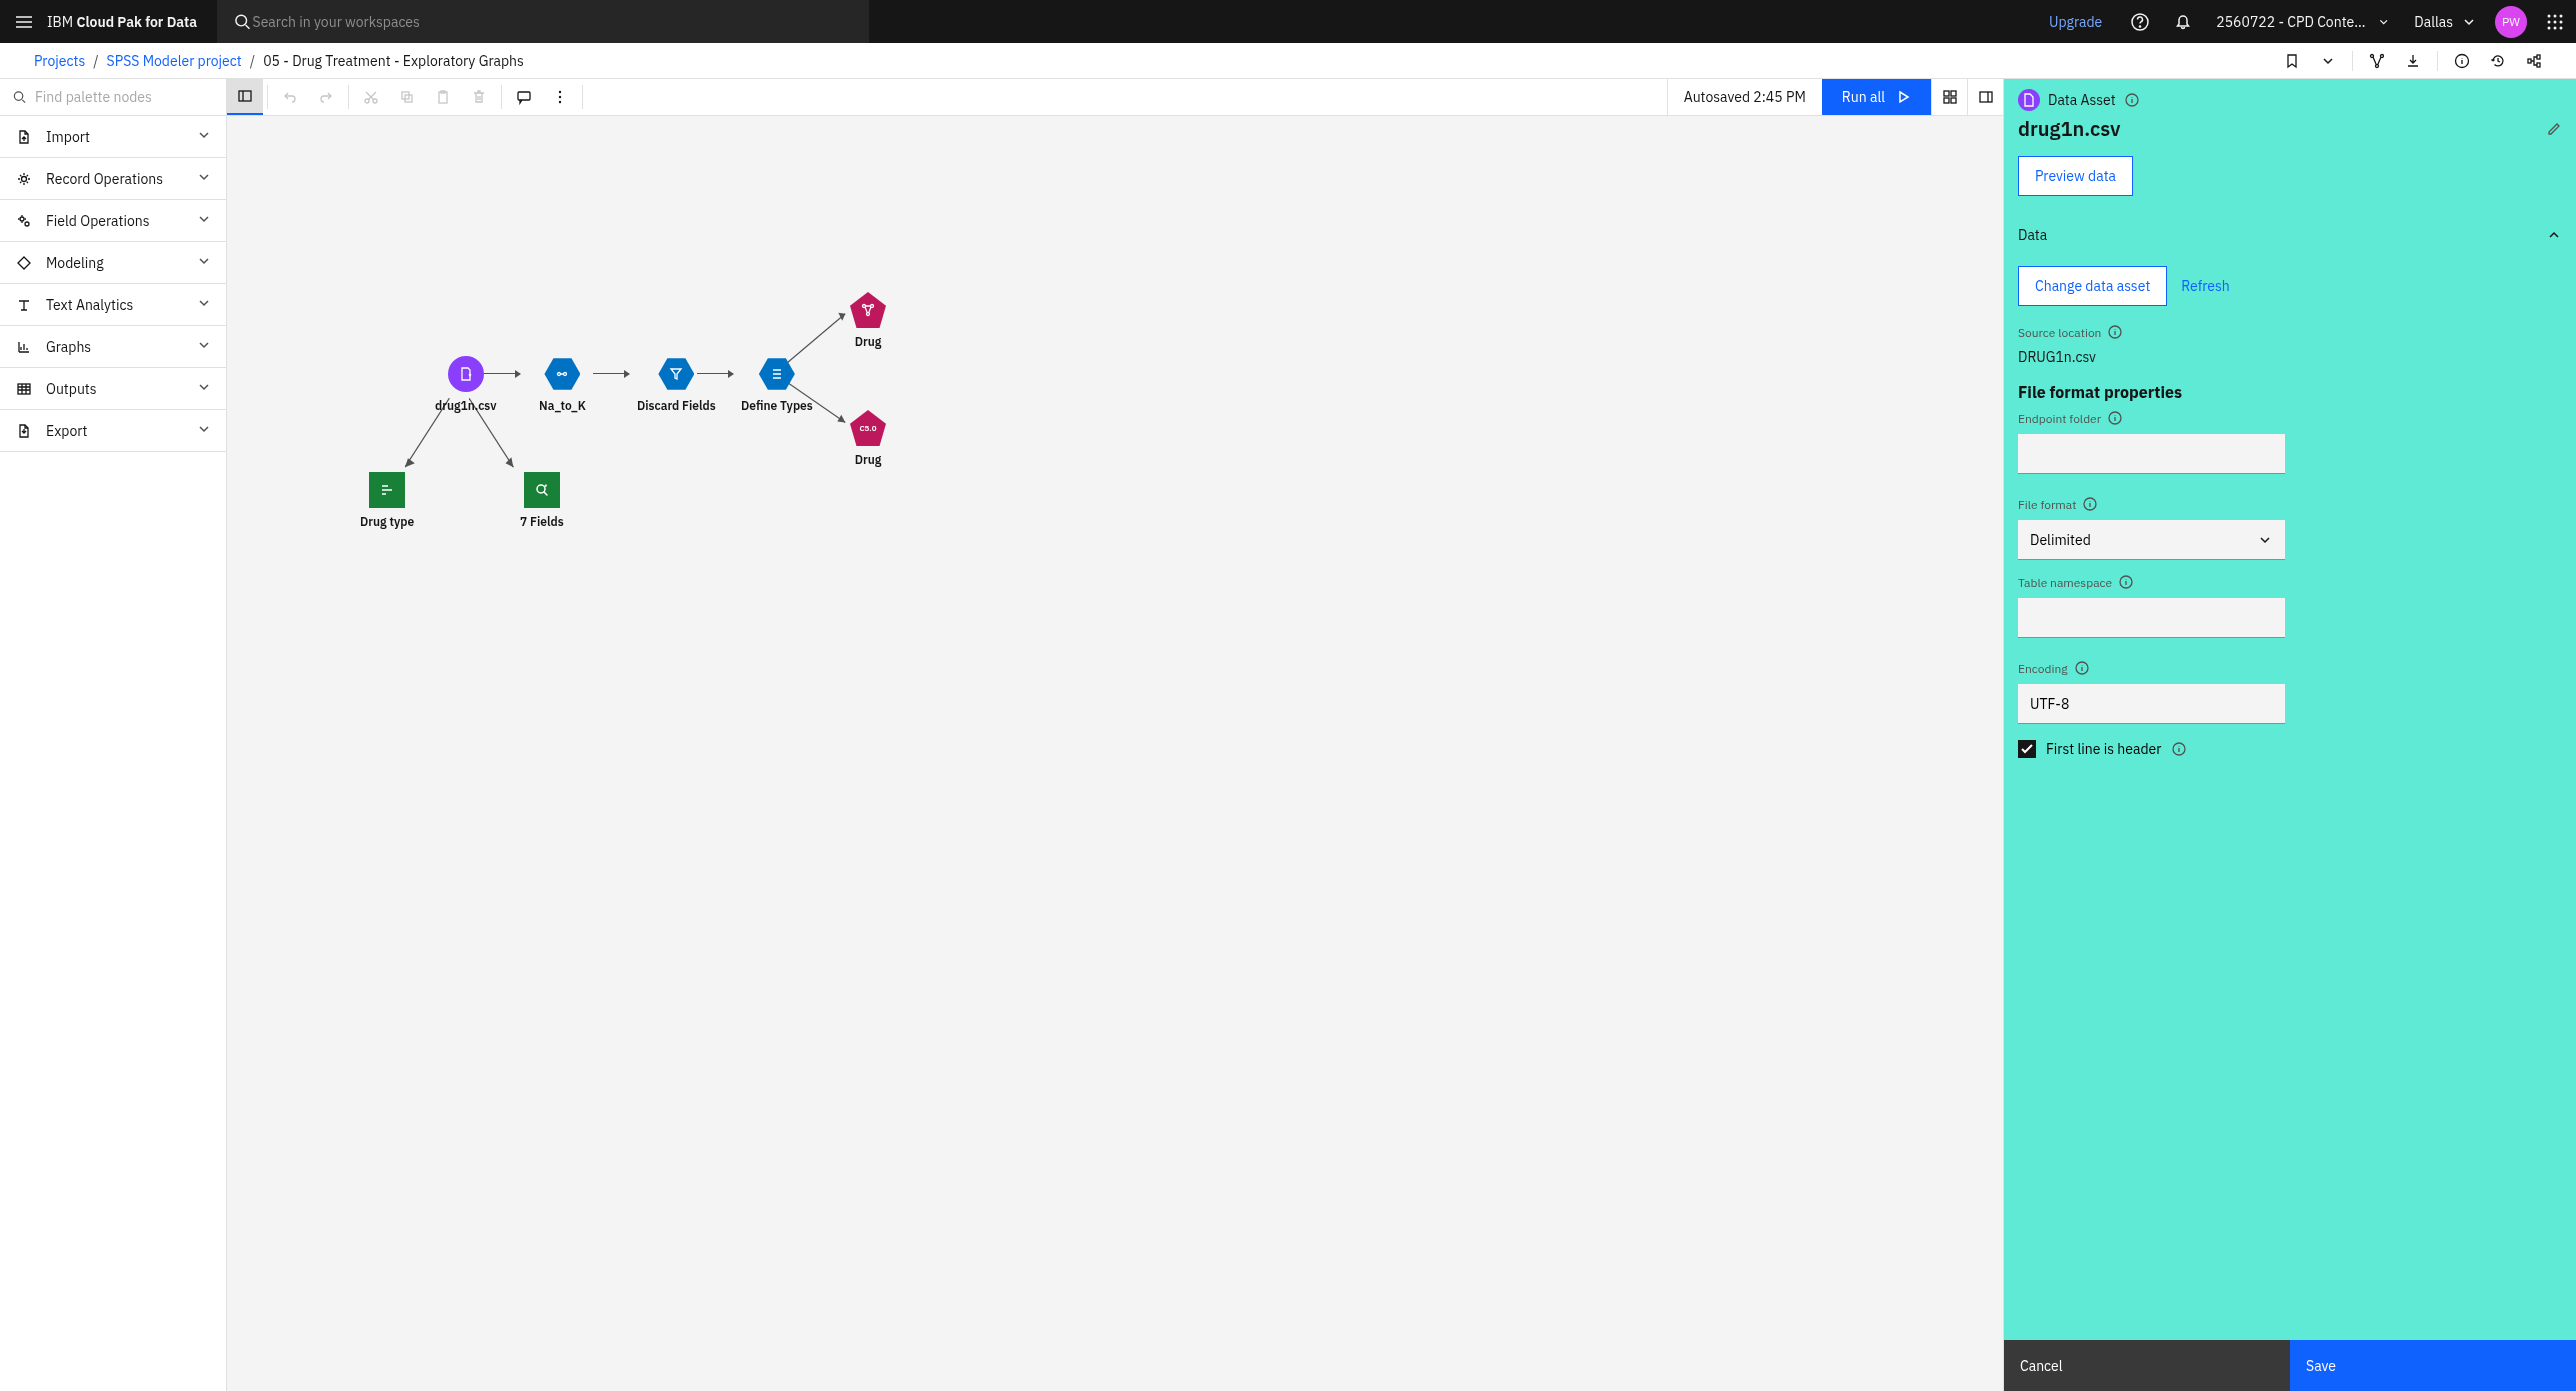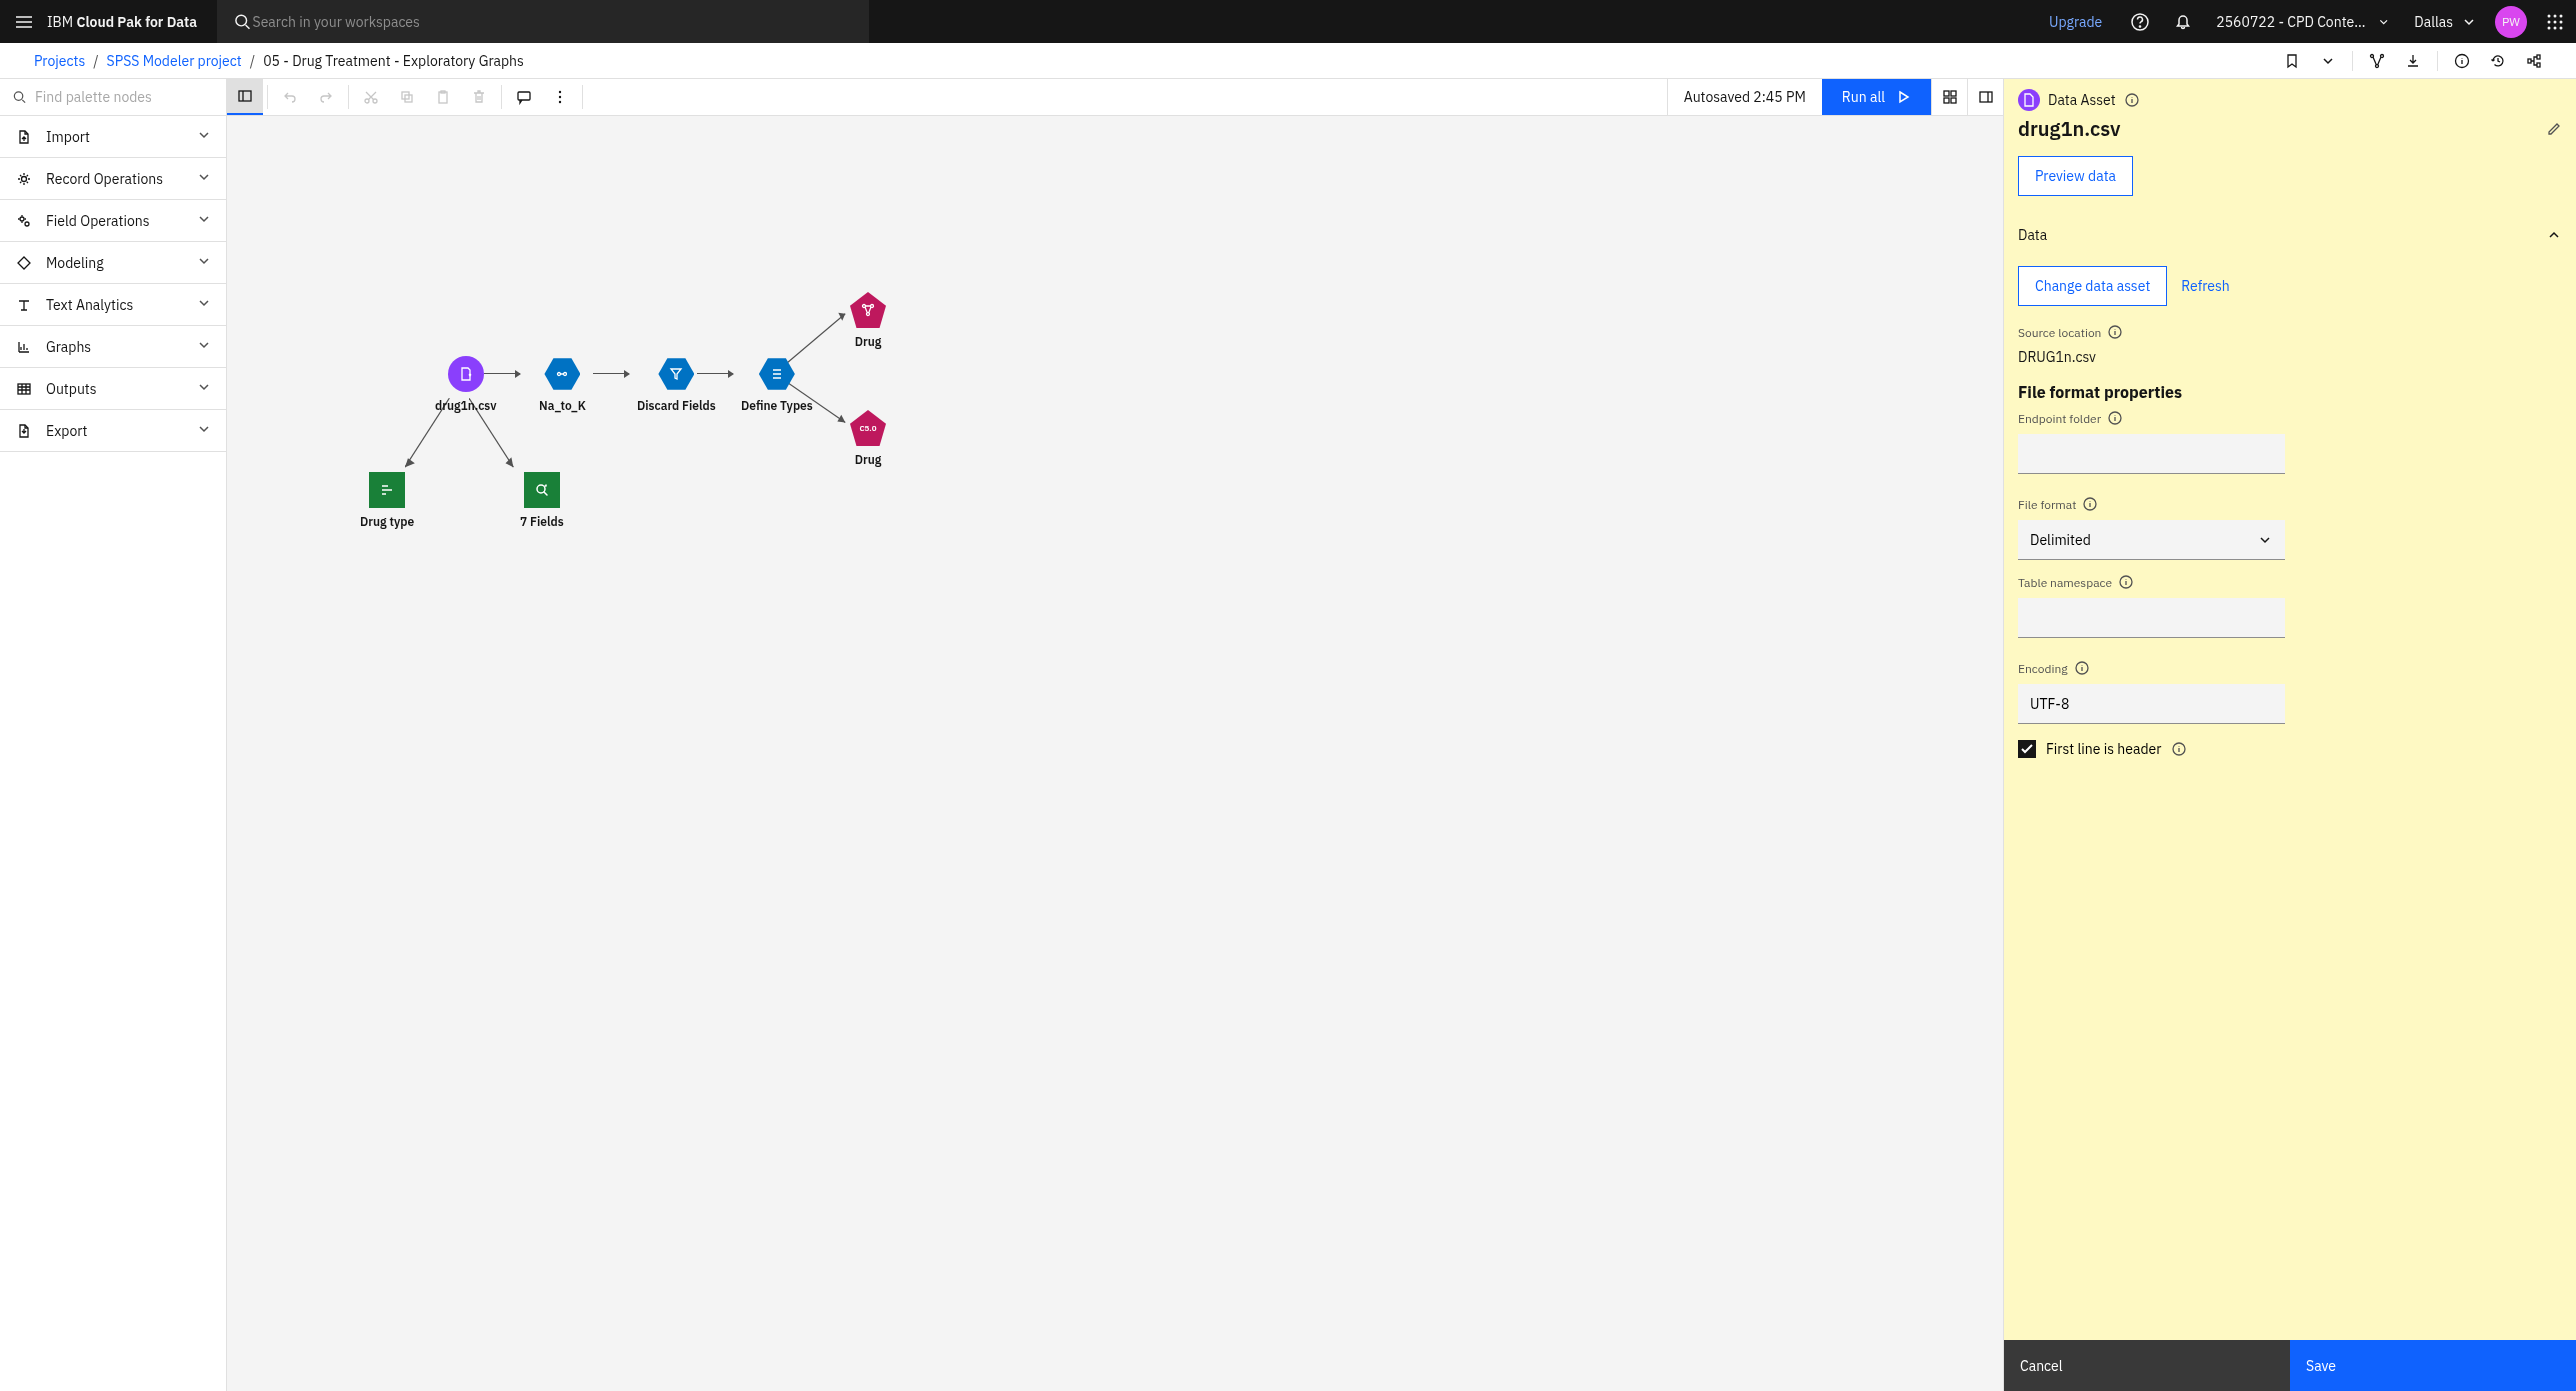--- a/index.html
+++ b/index.html
@@ -62,21 +62,21 @@
 .hex { background: #0072c3; clip-path: polygon(25% 6%, 75% 6%, 100% 50%, 75% 94%, 25% 94%, 0 50%); }
 .pent { background: #be185d; clip-path: polygon(50% 0, 100% 38%, 82% 100%, 18% 100%, 0 38%); width: 36px; height: 34px; }
 .sq { background: #198038; width: 34px; height: 34px; }
 .node-label { margin-top: 6px; font-weight: 600; white-space: nowrap; }
 
 
 .arrow { position: absolute; height: 1px; background: #525252; }
 .arrow::after { content: ''; position: absolute; right: -1px; top: -3px; width: 0; height: 0; border-left: 6px solid #525252; border-top: 4px solid transparent; border-bottom: 4px solid transparent; }
 
 
-.details { width: 573px; background: #fef9c3; border-left: 1px solid #e0e0e0; display: flex; flex-direction: column; }
+.details { width: 573px; background: #5eead4; border-left: 1px solid #e0e0e0; display: flex; flex-direction: column; }
 .details-body { flex: 1; overflow-y: auto; padding: 10px 14px 0 14px; }
 .da-header { display: flex; align-items: center; gap: 8px; margin-bottom: 4px; }
 .da-badge { width: 22px; height: 22px; border-radius: 50%; background: #8a3ffc; color: #fff; display: flex; align-items: center; justify-content: center; font-size: 12px; }
 .da-type { font-size: 14px; color: #161616; }
 .da-title-row { display: flex; align-items: center; }
 .da-title { font-size: 20px; font-weight: 600; color: #161616; flex: 1; }
 .btn-outline { border: 1px solid #0f62fe; color: #0f62fe; background: #fff; padding: 10px 16px; font-size: 14px; cursor: pointer; margin: 14px 0 20px 0; }
 .section-head { display: flex; align-items: center; padding: 10px 0; cursor: pointer; }
 .section-head .t { flex: 1; font-size: 14px; color: #161616; }
 .link { color: #0f62fe; font-size: 14px; cursor: pointer; }

